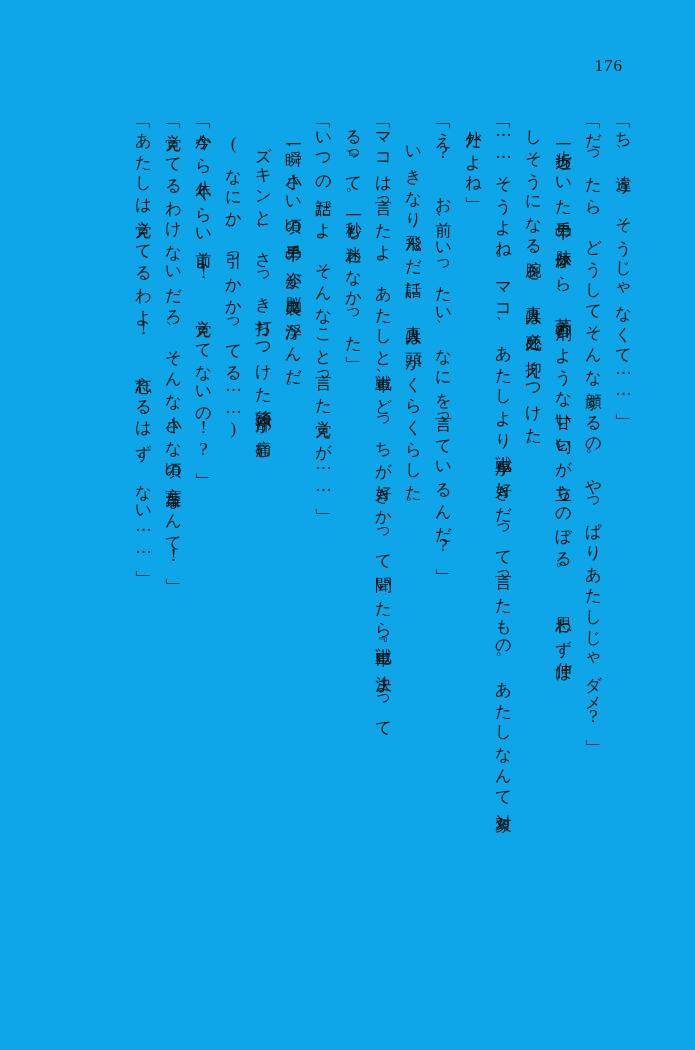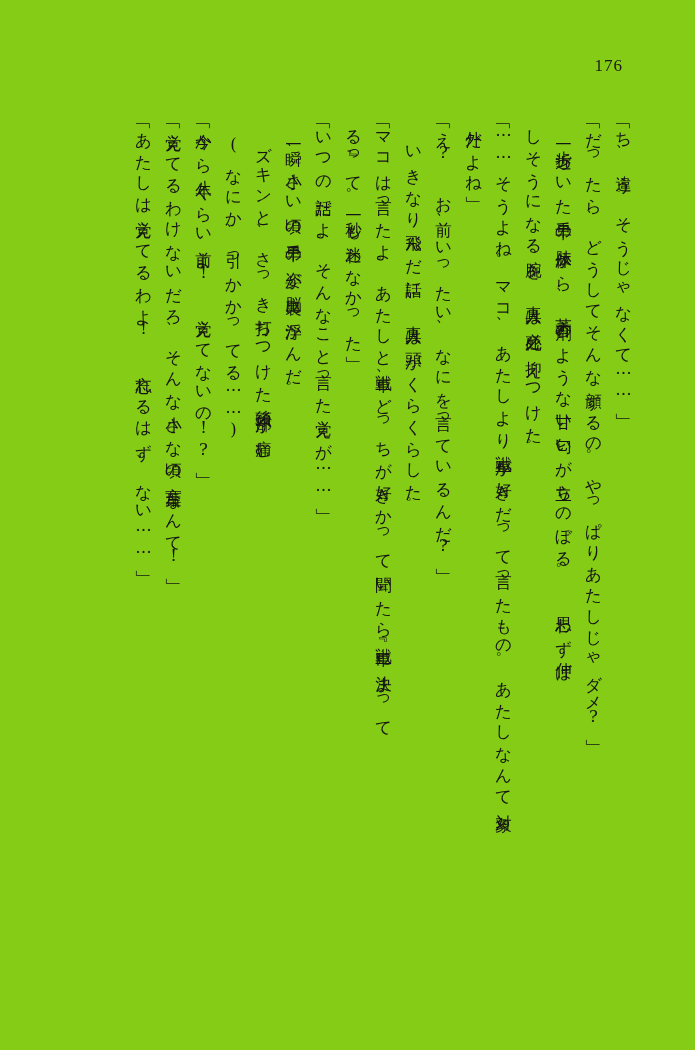--- a/index.html
+++ b/index.html
@@ -11,21 +11,21 @@
     width: 695px;
     height: 1050px;
     overflow: hidden;
     font-family: "Liberation Serif", "DejaVu Serif", serif;
     color: #111111;
   }
   .page {
     position: relative;
     width: 695px;
     height: 1050px;
-    background: #84cc16;
+    background: #0ea5e9;
     box-sizing: border-box;
   }
   .page-number {
     position: absolute;
     top: 56px;
     right: 72px;
     font-size: 17px;
     letter-spacing: 1px;
     color: #1a1a1a;
     font-family: "Liberation Serif", "DejaVu Serif", serif;

